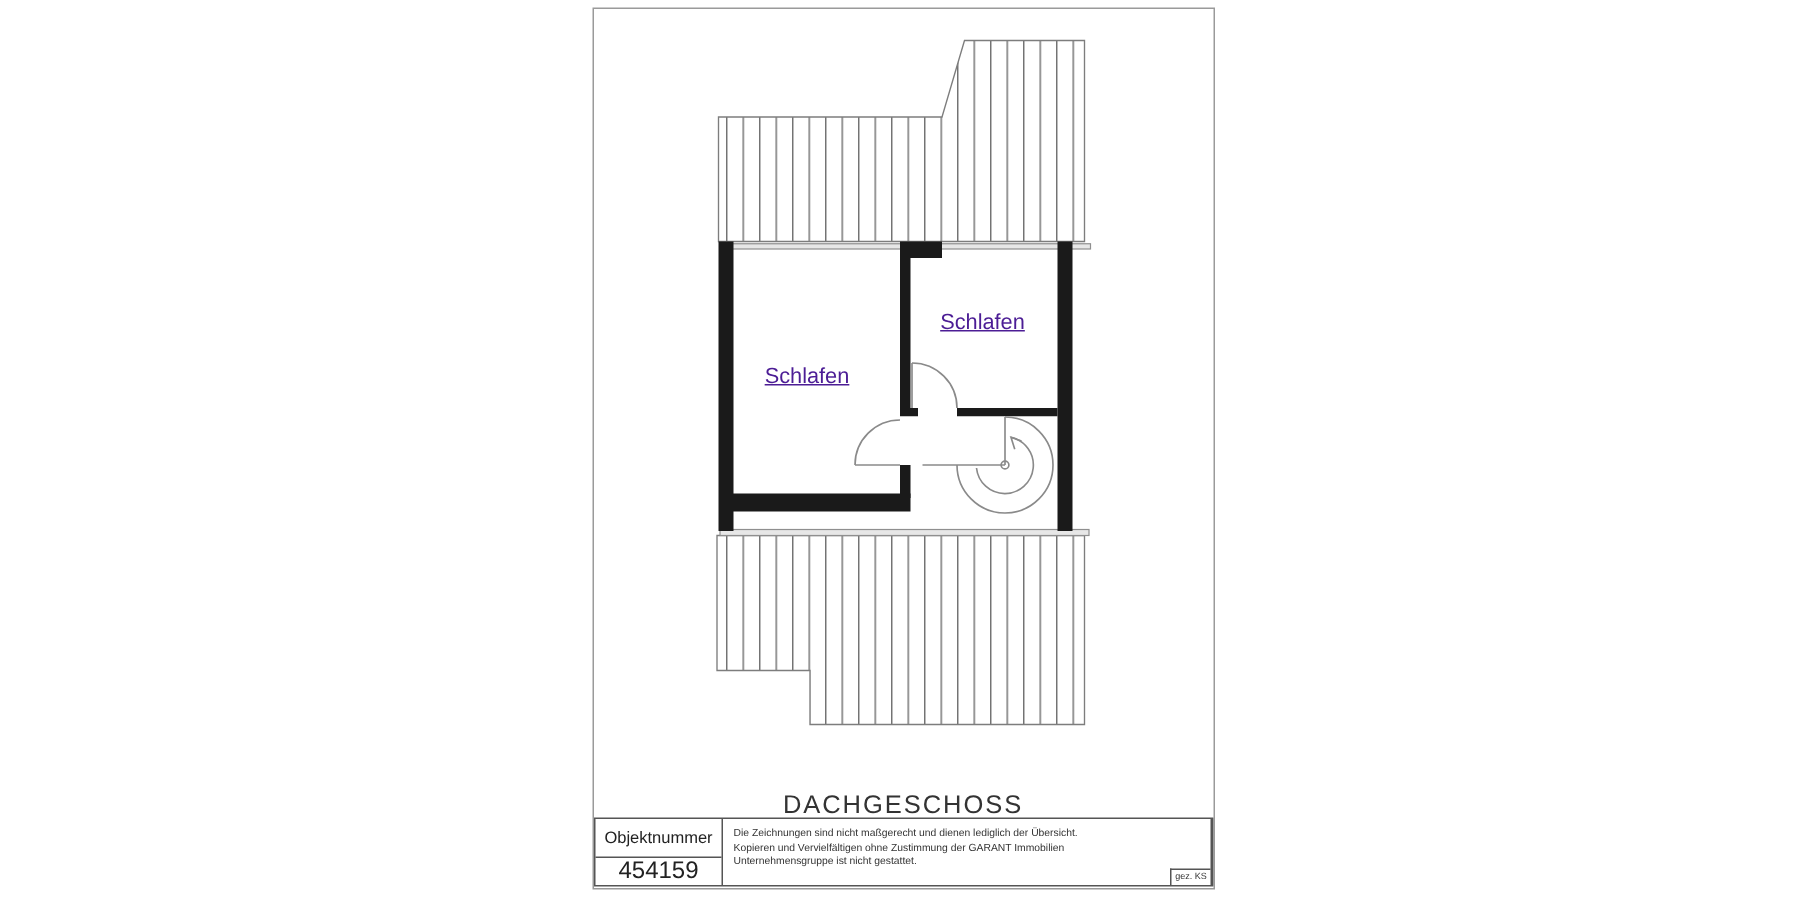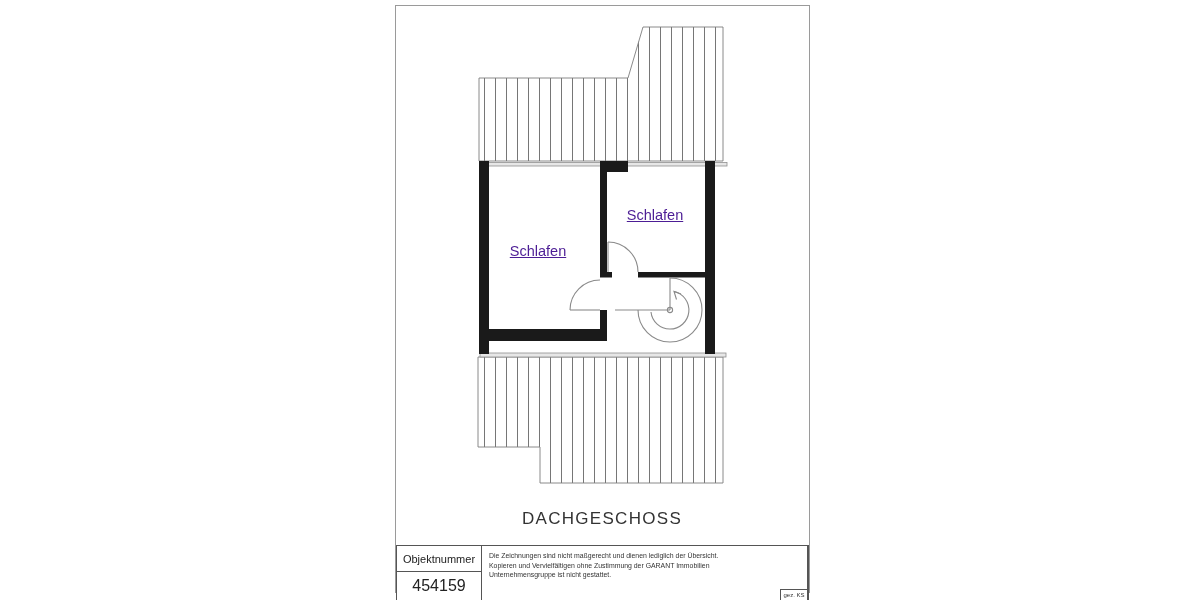--- a/index.html
+++ b/index.html
@@ -20,21 +20,21 @@
   .strip{fill:#e7e7e7;stroke:#8f8f8f;stroke-width:0.8;}
   .hatchpoly{fill:url(#vhatch);stroke:#7d7d7d;stroke-width:0.9;}
   .door{stroke:#8a8a8a;stroke-width:1.1;fill:none;}
   .stair{stroke:#8a8a8a;stroke-width:1.1;fill:none;}
 
   
   .room-label{font-size:14.5px;color:#4c1d95;white-space:nowrap;transform:translate(-50%,-50%);text-decoration:underline;}
   #floor-title{font-size:17px;letter-spacing:1.3px;color:#333;white-space:nowrap;transform:translate(-50%,-50%);}
 
   
-  #title-block{left:396px;top:545px;width:413px;height:56px;border:1px solid #555;display:flex;background:#fff;}
+  #title-block{left:396px;top:545px;width:413px;height:46px;border:1px solid #555;display:flex;background:#fff;}
   .tb-cell{position:relative;height:100%;}
   #tb-objekt{width:85px;border-right:1px solid #555;display:flex;flex-direction:column;}
   #tb-objekt .row1{height:26px;border-bottom:1px solid #555;display:flex;align-items:center;justify-content:center;}
   #tb-objekt .row2{flex:1;display:flex;align-items:center;justify-content:center;}
   .tb-label{font-size:11px;color:#222;}
   .tb-num{font-size:16px;color:#222;}
   #tb-disclaimer{flex:1;border-right:1px solid #555;padding:5px 0 0 7px;}
   .disc-line{font-size:6.9px;line-height:9.6px;color:#333;white-space:nowrap;}
   #gez-box{position:absolute;right:0;bottom:0;width:27px;height:11px;border-left:1px solid #555;border-top:1px solid #555;
     display:flex;align-items:center;justify-content:center;}
@@ -98,21 +98,21 @@
     <line class="stair" x1="615" y1="310" x2="670" y2="310"></line>
     <path class="stair" d="M 651 312 A 19 19 0 1 0 674 291.5"></path>
     <polyline class="stair" points="681,294 674,291.5 676.5,299.5"></polyline>
     <circle class="stair" cx="670" cy="310" r="2.6" fill="#fff"></circle>
   </g>
 </svg>
 
 <div class="abs room-label" style="left:538px;top:251px;">Schlafen</div>
 <div class="abs room-label" style="left:655px;top:215px;">Schlafen</div>
 
-<div class="abs" id="floor-title" style="left:602px;top:519px;text-align:center;">DACHGESCHOSS</div>
+<div class="abs" id="floor-title" style="left:602px;top:537px;text-align:center;">DACHGESCHOSS</div>
 
 <div class="abs" id="title-block">
   <div class="tb-cell" id="tb-objekt">
     <div class="row1">
         <span class="tb-label">Objektnummer</span>
       </div>
     <div class="row2">
         <span class="tb-num">454159</span>
       </div>
   </div>

